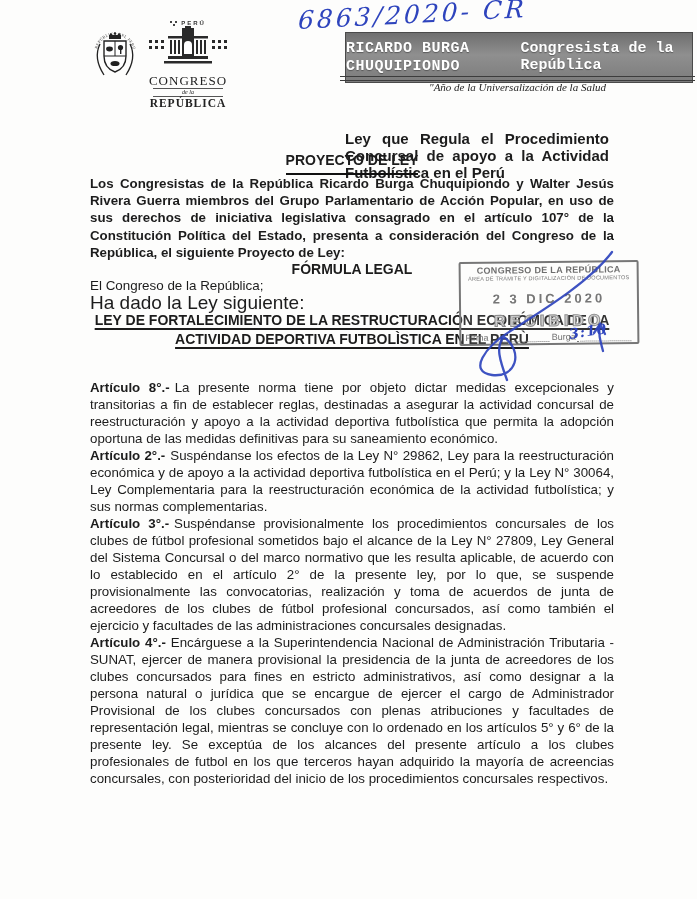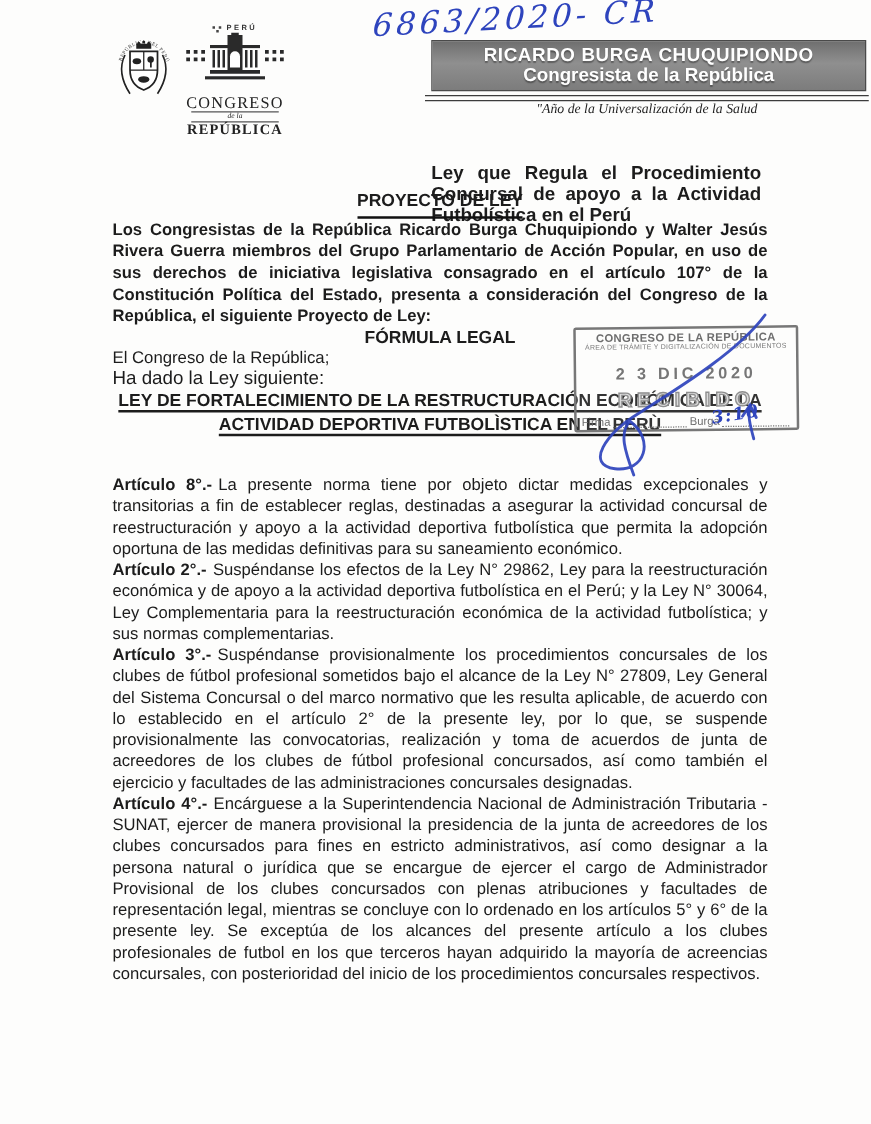--- a/index.html
+++ b/index.html
@@ -28,42 +28,42 @@
        width:70px;margin:1px auto;padding:0 0 1px 0;}
   .cw3{font-size:11.5px;font-weight:bold;letter-spacing:1px;}
   .project-line{position:absolute;left:196px;top:16px;font-size:19px;font-weight:bold;
                 color:#241d1d;white-space:nowrap;}
   .dotted-lead{display:inline-block;width:52px;border-bottom:2.5px dotted #2a2a2a;
                height:14px;vertical-align:baseline;}
   .handwritten-number{position:absolute;left:298px;top:0px;
      font-family:"DejaVu Serif",serif;font-style:italic;
      font-size:25px;color:#2e44bd;letter-spacing:3px;
      transform:rotate(-3deg) skewX(-6deg);white-space:nowrap;}
-  .banner{position:absolute;left:345px;top:32px;width:348px;height:41px;
+  .banner{position:absolute;left:345px;top:32px;width:348px;height:51px;
      background:linear-gradient(180deg,#6f6f6f 0%,#8f8f8f 45%,#7c7c7c 100%);
      border:1px solid #4a4a4a;box-sizing:border-box;
-     display:flex;flex-direction:column;align-items:center;justify-content:center;
-     font-family:Liberation Sans, sans-serif;color:#fff;text-shadow:0 1px 1px rgba(0,0,0,.35);}
+     display:flex;flex-direction:row;align-items:center;justify-content:center;
+     font-family:Liberation Mono, monospace;color:#fff;text-shadow:0 1px 1px rgba(0,0,0,.35);}
   .banner-name{font-size:15px;font-weight:bold;letter-spacing:.5px;line-height:1.15;}
   .banner-role{font-size:15px;font-weight:bold;line-height:1.1;}
   .double-rule{position:absolute;left:340px;top:76px;width:355px;height:3px;
      border-top:1px solid #3c3c3c;border-bottom:1px solid #3c3c3c;}
   .motto{position:absolute;left:340px;top:81px;width:355px;text-align:center;
      font-family:"Liberation Serif",serif;font-style:italic;font-size:11px;color:#1f1f1f;}
   .subject{position:absolute;left:345px;top:96px;width:264px;
      font-size:15px;line-height:17px;font-weight:bold;text-align:justify;margin-top:34px;}
   
   .body{position:absolute;left:90px;top:152px;width:524px;}
   .body p{margin:0;}
   .center-head{text-align:center;font-weight:bold;font-size:14px;}
   .underline-ib{display:inline-block;border-bottom:2px solid #111;padding-bottom:5px;}
   .intro{margin-top:6px;font-weight:bold;font-size:13.3px;line-height:17.2px;text-align:justify;}
   .formula{margin-top:11px;}
   .pre-line{margin-top:11px;font-size:13.4px;line-height:17px;}
-  .pre-line2{margin-top:8px;font-size:15px;line-height:17px;}
+  .pre-line2{margin-top:8px;font-size:19px;line-height:17px;}
   .law-title{margin-top:22px;text-align:center;font-weight:bold;font-size:14px;line-height:19px;
      text-decoration:underline;text-decoration-thickness:2px;text-underline-offset:3px;}
   .article{font-size:13.3px;line-height:17px;text-align:justify;margin-top:10px;}
   .article.first{margin-top:30px;}
   .art-label{font-weight:bold;margin-right:5px;}
   
   .stamp{position:absolute;left:459px;top:261px;width:180px;height:84px;
      border:2px solid #777;border-radius:2px;box-sizing:border-box;
      color:#6e6e6e;transform:rotate(-.6deg);padding:2px 4px;background:rgba(255,255,255,.1);}
   .stamp-l1{font-size:9px;font-weight:bold;text-align:center;letter-spacing:.3px;line-height:10px;}

